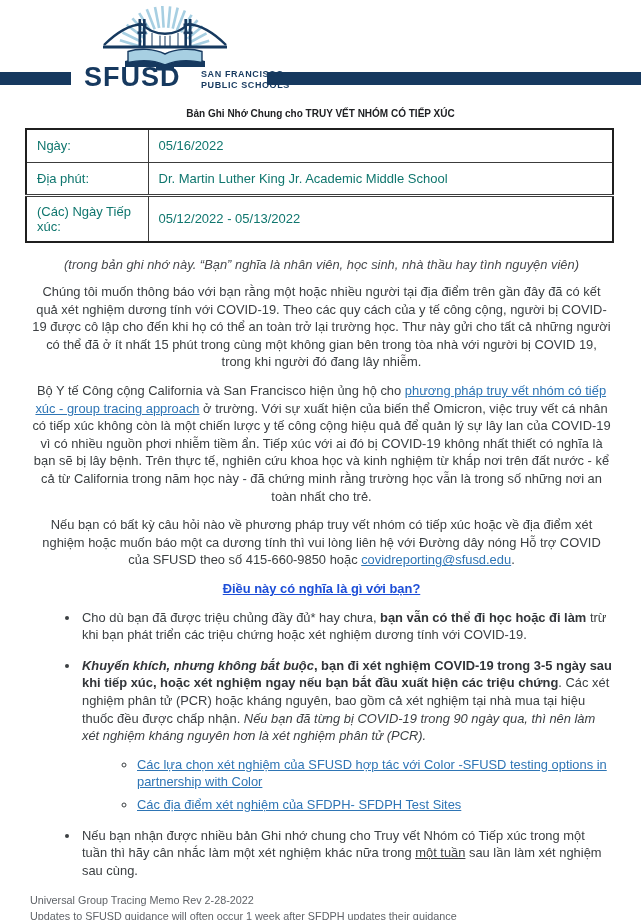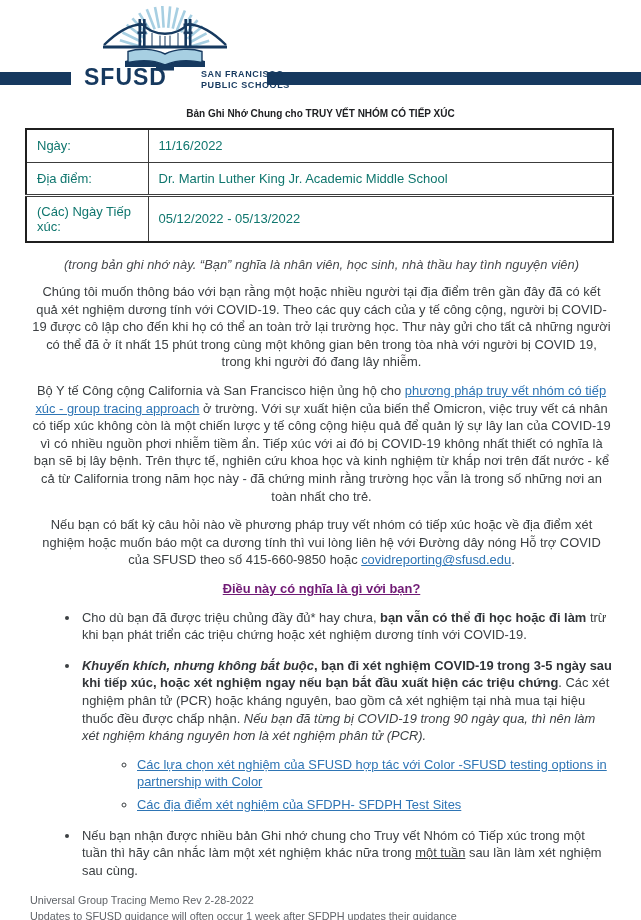--- a/index.html
+++ b/index.html
@@ -9,21 +9,21 @@
     font-family:"Liberation Sans", sans-serif; color:#3c4043; overflow:hidden;
   }
 
   
   .header { position:relative; height:100px; }
   .bar { position:absolute; top:72px; height:13px; background:#16395f; }
   .bar-left  { left:0; width:71px; }
   .bar-right { left:267px; right:0; }
   .logo-svg { position:absolute; left:90px; top:2px; }
   .sfusd-word {
-    position:absolute; left:84px; top:63px; font-size:23px; font-weight:bold;
+    position:absolute; left:84px; top:63px; font-size:27px; font-weight:bold;
     color:#16395f; letter-spacing:1px; line-height:28px;
   }
   .sfusd-sub {
     position:absolute; left:201px; top:69px; font-size:9px; font-weight:bold;
     color:#16395f; line-height:10.5px; letter-spacing:0.6px; white-space:pre-line;
   }
 
   
   .doc-title { text-align:center; font-weight:bold; font-size:10px; color:#202124; margin:8px 0 9px; }
   table.info { border-collapse:collapse; margin-left:25px; width:589px; border:2px solid #1f1f1f; }
@@ -32,21 +32,21 @@
     padding:7px 10px; height:33px; vertical-align:middle;
   }
   table.info td.label { width:122px; }
   table.info tr:last-child td { border-top:3px double #3c3c3c; }
 
   
   .content { margin:13px 29px 0 31px; font-size:12.9px; line-height:17.6px; }
   .content p { margin:0 0 11px;text-align:center; }
   .note { font-style:italic; color:#47494d; margin-bottom:10px !important; }
   a.link { color:#2e75b5; text-decoration:underline; cursor:pointer; }
-  .section-heading { font-weight:bold; text-decoration:underline; color:#701a75; margin:14px 0 0; }
+  .section-heading { font-weight:bold; text-decoration:underline; color:#1d4ed8; margin:14px 0 0; }
   b { color:#323539; }
   .bi { font-weight:bold; font-style:italic; color:#323539; }
   .u  { text-decoration:underline; }
   .it { font-style:italic; }
 
   ul.main { list-style:disc; margin:10px 0 0; padding-left:49px; }
   ul.main > li { margin-bottom:13px; padding-left:2px; }
   ul.sub { list-style:circle; margin:11px 0 0; padding-left:55px; }
   ul.sub > li { margin-bottom:5px; }
 
@@ -114,24 +114,24 @@
     <div class="sfusd-sub">SAN FRANCISCO
 PUBLIC SCHOOLS</div>
   </div>
 
   <div class="doc-title">Bản Ghi Nhớ Chung cho TRUY VẾT NHÓM CÓ TIẾP XÚC</div>
 
   <table class="info">
     <tbody>
       <tr>
         <td class="label">Ngày:</td>
-        <td>11/16/2022</td>
+        <td>05/16/2022</td>
       </tr>
       <tr>
-        <td class="label">Địa điểm:</td>
+        <td class="label">Địa phút:</td>
         <td>Dr. Martin Luther King Jr. Academic Middle School</td>
       </tr>
       <tr>
         <td class="label">(Các) Ngày Tiếp xúc:</td>
         <td>05/12/2022 - 05/13/2022</td>
       </tr>
     </tbody>
   </table>
 
   <div class="content">

